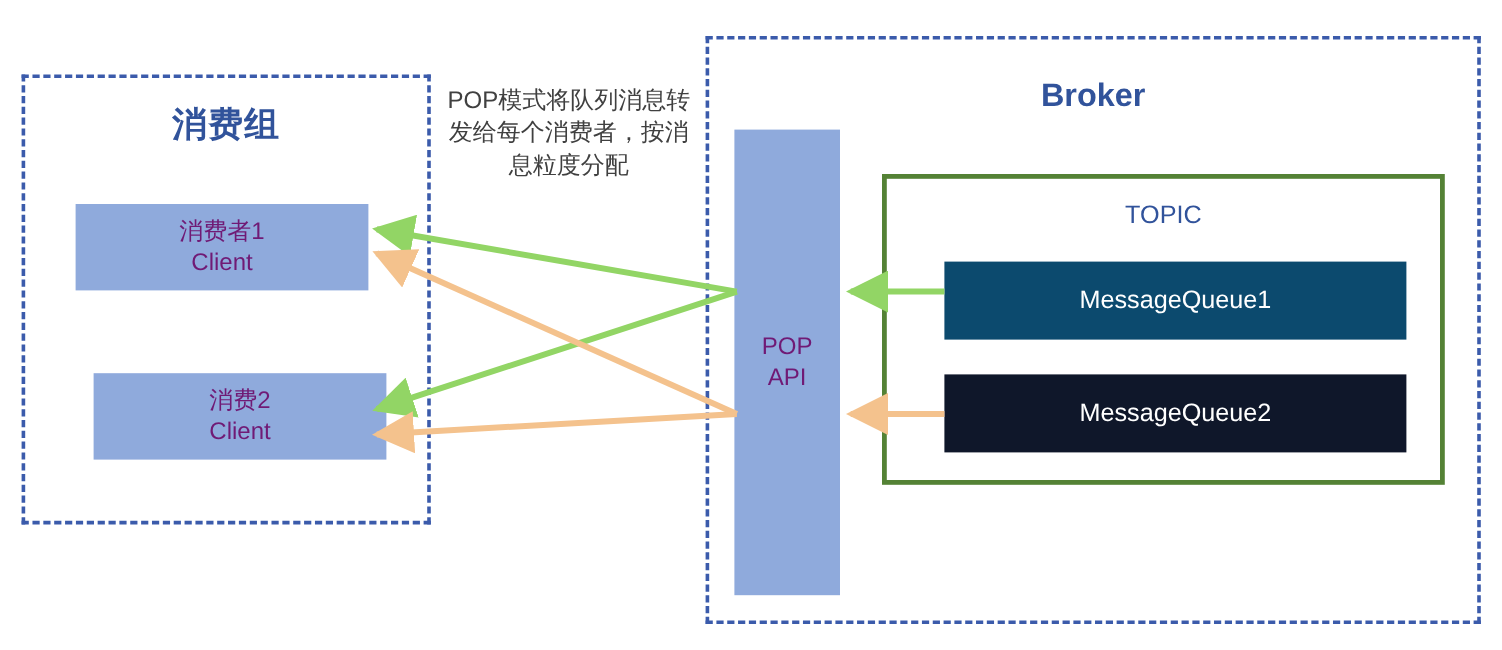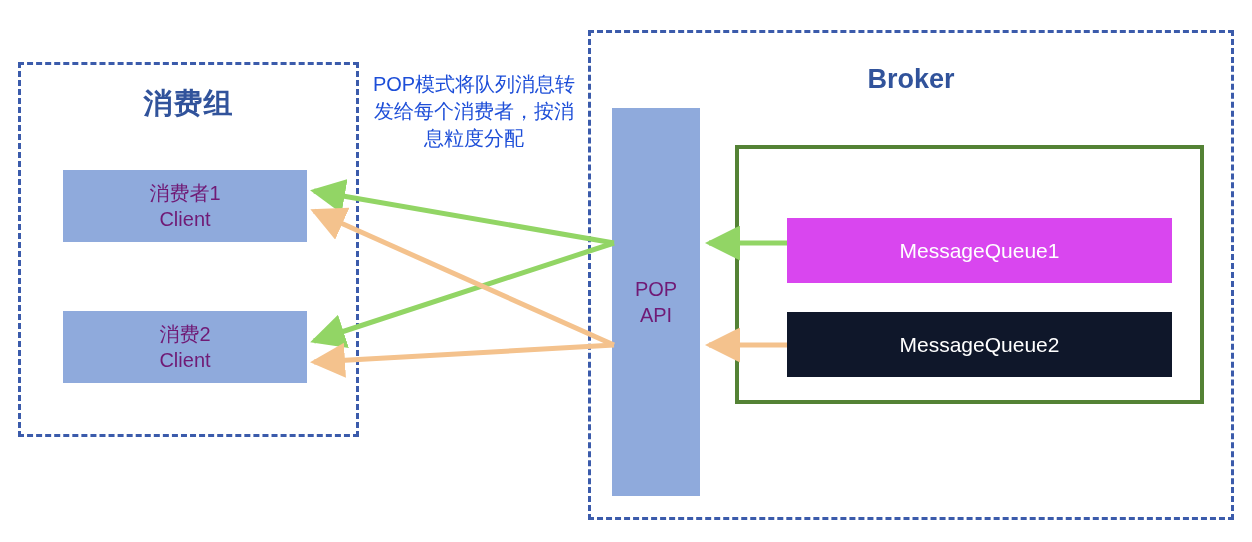--- a/index.html
+++ b/index.html
@@ -68,26 +68,26 @@
 
   
   .mq-bar {
     display: flex;
     align-items: center;
     justify-content: center;
     color: #ffffff;
     font-size: 21px;
     font-weight: normal;
   }
-  .mq-green  { background: #d946ef; }
+  .mq-green  { background: #0c4a6e; }
   .mq-orange { background: #0f172a; }
 
   
   .note {
-    color: #1d4ed8;
+    color: #404040;
     font-size: 20px;
     line-height: 1.35;
     text-align: center;
   }
 
   svg.arrows {
     position: absolute;
     left: 0; top: 0;
     width: 1252px;
     height: 542px;
@@ -101,38 +101,39 @@
 
   <div class="abs dashed-box" style="left:18px; top:62px; width:341px; height:375px;"></div>
 
   <div class="abs group-title title-cn" style="left:18px; top:84px; width:341px;">消费组</div>
 
   <div class="abs blue-box" style="left:63px; top:170px; width:244px; height:72px;">
     <span class="line">消费者1</span>
     <span class="line">Client</span>
   </div>
 
-  <div class="abs blue-box" style="left:63px; top:311px; width:244px; height:72px;">
+  <div class="abs blue-box" style="left:78px; top:311px; width:244px; height:72px;">
     <span class="line">消费2</span>
     <span class="line">Client</span>
   </div>
 
   <div class="abs note" style="left:372px; top:71px; width:204px;">POP模式将队列消息转发给每个消费者，按消息粒度分配</div>
 
   <div class="abs dashed-box" style="left:588px; top:30px; width:646px; height:490px;"></div>
 
   <div class="abs group-title title-en" style="left:588px; top:64px; width:646px;">Broker</div>
 
   <div class="abs blue-box" style="left:612px; top:108px; width:88px; height:388px;">
     <span class="line">POP</span>
     <span class="line">API</span>
   </div>
 
   <div class="abs topic-box" style="left:735px; top:145px; width:469px; height:259px;"></div>
 
+  <div class="abs topic-label" style="left:735px; top:168px; width:469px;">TOPIC</div>
 
   <div class="abs mq-bar mq-green" style="left:787px; top:218px; width:385px; height:65px;">
     <span>MessageQueue1</span>
   </div>
 
   <div class="abs mq-bar mq-orange" style="left:787px; top:312px; width:385px; height:65px;">
     <span>MessageQueue2</span>
   </div>
 
   <svg class="arrows" viewBox="0 0 1252 542">

